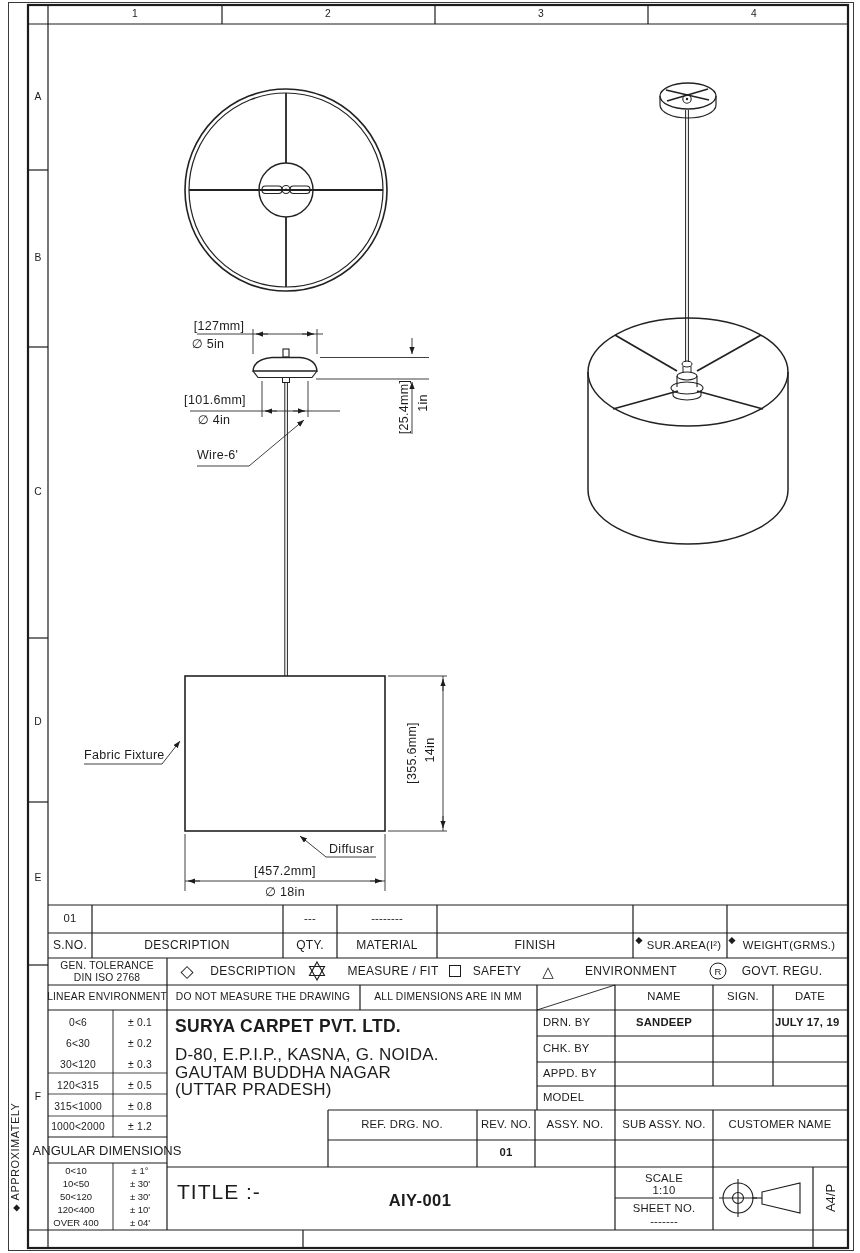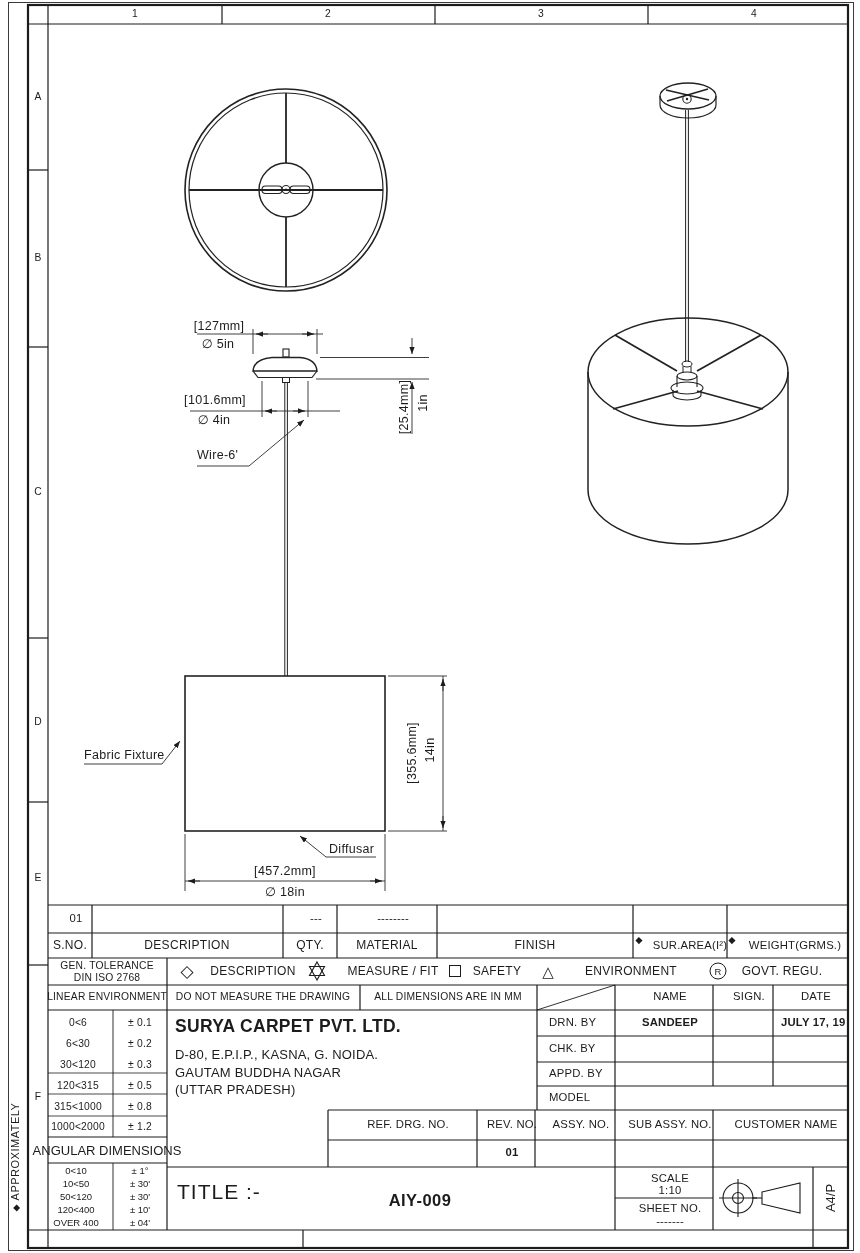--- a/index.html
+++ b/index.html
@@ -7,24 +7,24 @@
          font-family:"Liberation Sans",sans-serif;color:#1c1c1c;}
   svg{position:absolute;left:0;top:0;}
   .t{position:absolute;white-space:nowrap;color:#1c1c1c;line-height:1;}
   .c{transform:translate(-50%,-50%);}
   .l{transform:translateY(-50%);}
   .rot{transform:translate(-50%,-50%) rotate(-90deg);}
   .u{}
   .b{font-weight:bold;}
   .s9{font-size:9.5px;}
   .s10{font-size:10.3px;letter-spacing:.2px;}
-  .s11{font-size:11.3px;letter-spacing:.2px;margin-left:6px;}
+  .s11{font-size:11.3px;letter-spacing:.2px;}
   .s12{font-size:12px;letter-spacing:.3px;}
   .dim{font-size:12.5px;letter-spacing:.3px;}
-  .s13{font-size:13px;letter-spacing:.2px;}
+  .s13{font-size:17px;letter-spacing:.2px;}
   .s16{font-size:16.5px;letter-spacing:.4px;}
   .s17{font-size:17.5px;letter-spacing:.3px;}
   .s21{font-size:21px;letter-spacing:1px;}
   .rcircle{border:1.2px solid #1c1c1c;border-radius:50%;width:15px;height:15px;
            display:flex;align-items:center;justify-content:center;}
   .sq{border:1.2px solid #1c1c1c;width:10px;height:10px;}
 </style>
 </head>
 <body>
 
@@ -204,21 +204,21 @@
   <span class="t c s10" style="left:38px;top:97px">A</span>
   <span class="t c s10" style="left:38px;top:258px">B</span>
   <span class="t c s10" style="left:38px;top:492px">C</span>
   <span class="t c s10" style="left:38px;top:722px">D</span>
   <span class="t c s10" style="left:38px;top:878px">E</span>
   <span class="t c s10" style="left:38px;top:1097px">F</span>
 
   <span class="t rot" style="left:15px;top:1157px;font-size:11px;letter-spacing:.5px"><span style="font-size:9px">◆</span>&nbsp;<span>APPROXIMATELY</span></span>
 
   <span class="t c dim" style="left:219px;top:326px">[127mm]</span>
-  <span class="t c dim" style="left:218px;top:344px">∅ 5in</span>
+  <span class="t c dim" style="left:208px;top:344px">∅ 5in</span>
   <span class="t c dim" style="left:215px;top:400px">[101.6mm]</span>
   <span class="t c dim" style="left:214px;top:420px">∅ 4in</span>
   <span class="t rot dim" style="left:404px;top:407px">[25.4mm]</span>
   <span class="t rot dim" style="left:423px;top:403px">1in</span>
   <span class="t l dim" style="left:197px;top:455px">Wire-6'</span>
   <span class="t l dim" style="left:84px;top:755px">Fabric Fixture</span>
   <span class="t rot dim" style="left:412px;top:753px">[355.6mm]</span>
   <span class="t rot dim" style="left:430px;top:750px">14in</span>
   <span class="t l dim" style="left:329px;top:849px">Diffusar</span>
   <span class="t c dim" style="left:285px;top:871px">[457.2mm]</span>
@@ -296,20 +296,20 @@
   <span class="t l s11" style="left:543px;top:1098px">MODEL</span>
 
   <span class="t c s11" style="left:402px;top:1125px">REF. DRG. NO.</span>
   <span class="t c s11" style="left:506px;top:1125px">REV. NO.</span>
   <span class="t c s11" style="left:575px;top:1125px">ASSY. NO.</span>
   <span class="t c s11" style="left:664px;top:1125px">SUB ASSY. NO.</span>
   <span class="t c s11" style="left:780px;top:1125px">CUSTOMER NAME</span>
   <span class="t c s11 b" style="left:506px;top:1153px">01</span>
 
   <span class="t l s21" style="left:177px;top:1191px">TITLE :-</span>
-  <span class="t c s16 b" style="left:420px;top:1200px">AIY-009</span>
+  <span class="t c s16 b" style="left:420px;top:1200px">AIY-001</span>
   <span class="t c s11 u" style="left:664px;top:1179px">SCALE</span>
   <span class="t c s11" style="left:664px;top:1191px">1:10</span>
   <span class="t c s11 u" style="left:664px;top:1209px">SHEET NO.</span>
   <span class="t c s11" style="left:664px;top:1222px">-------</span>
   <span class="t rot" style="left:830px;top:1198px;font-size:13px">A4/P</span>
 
 </div>
 
 </body></html>

